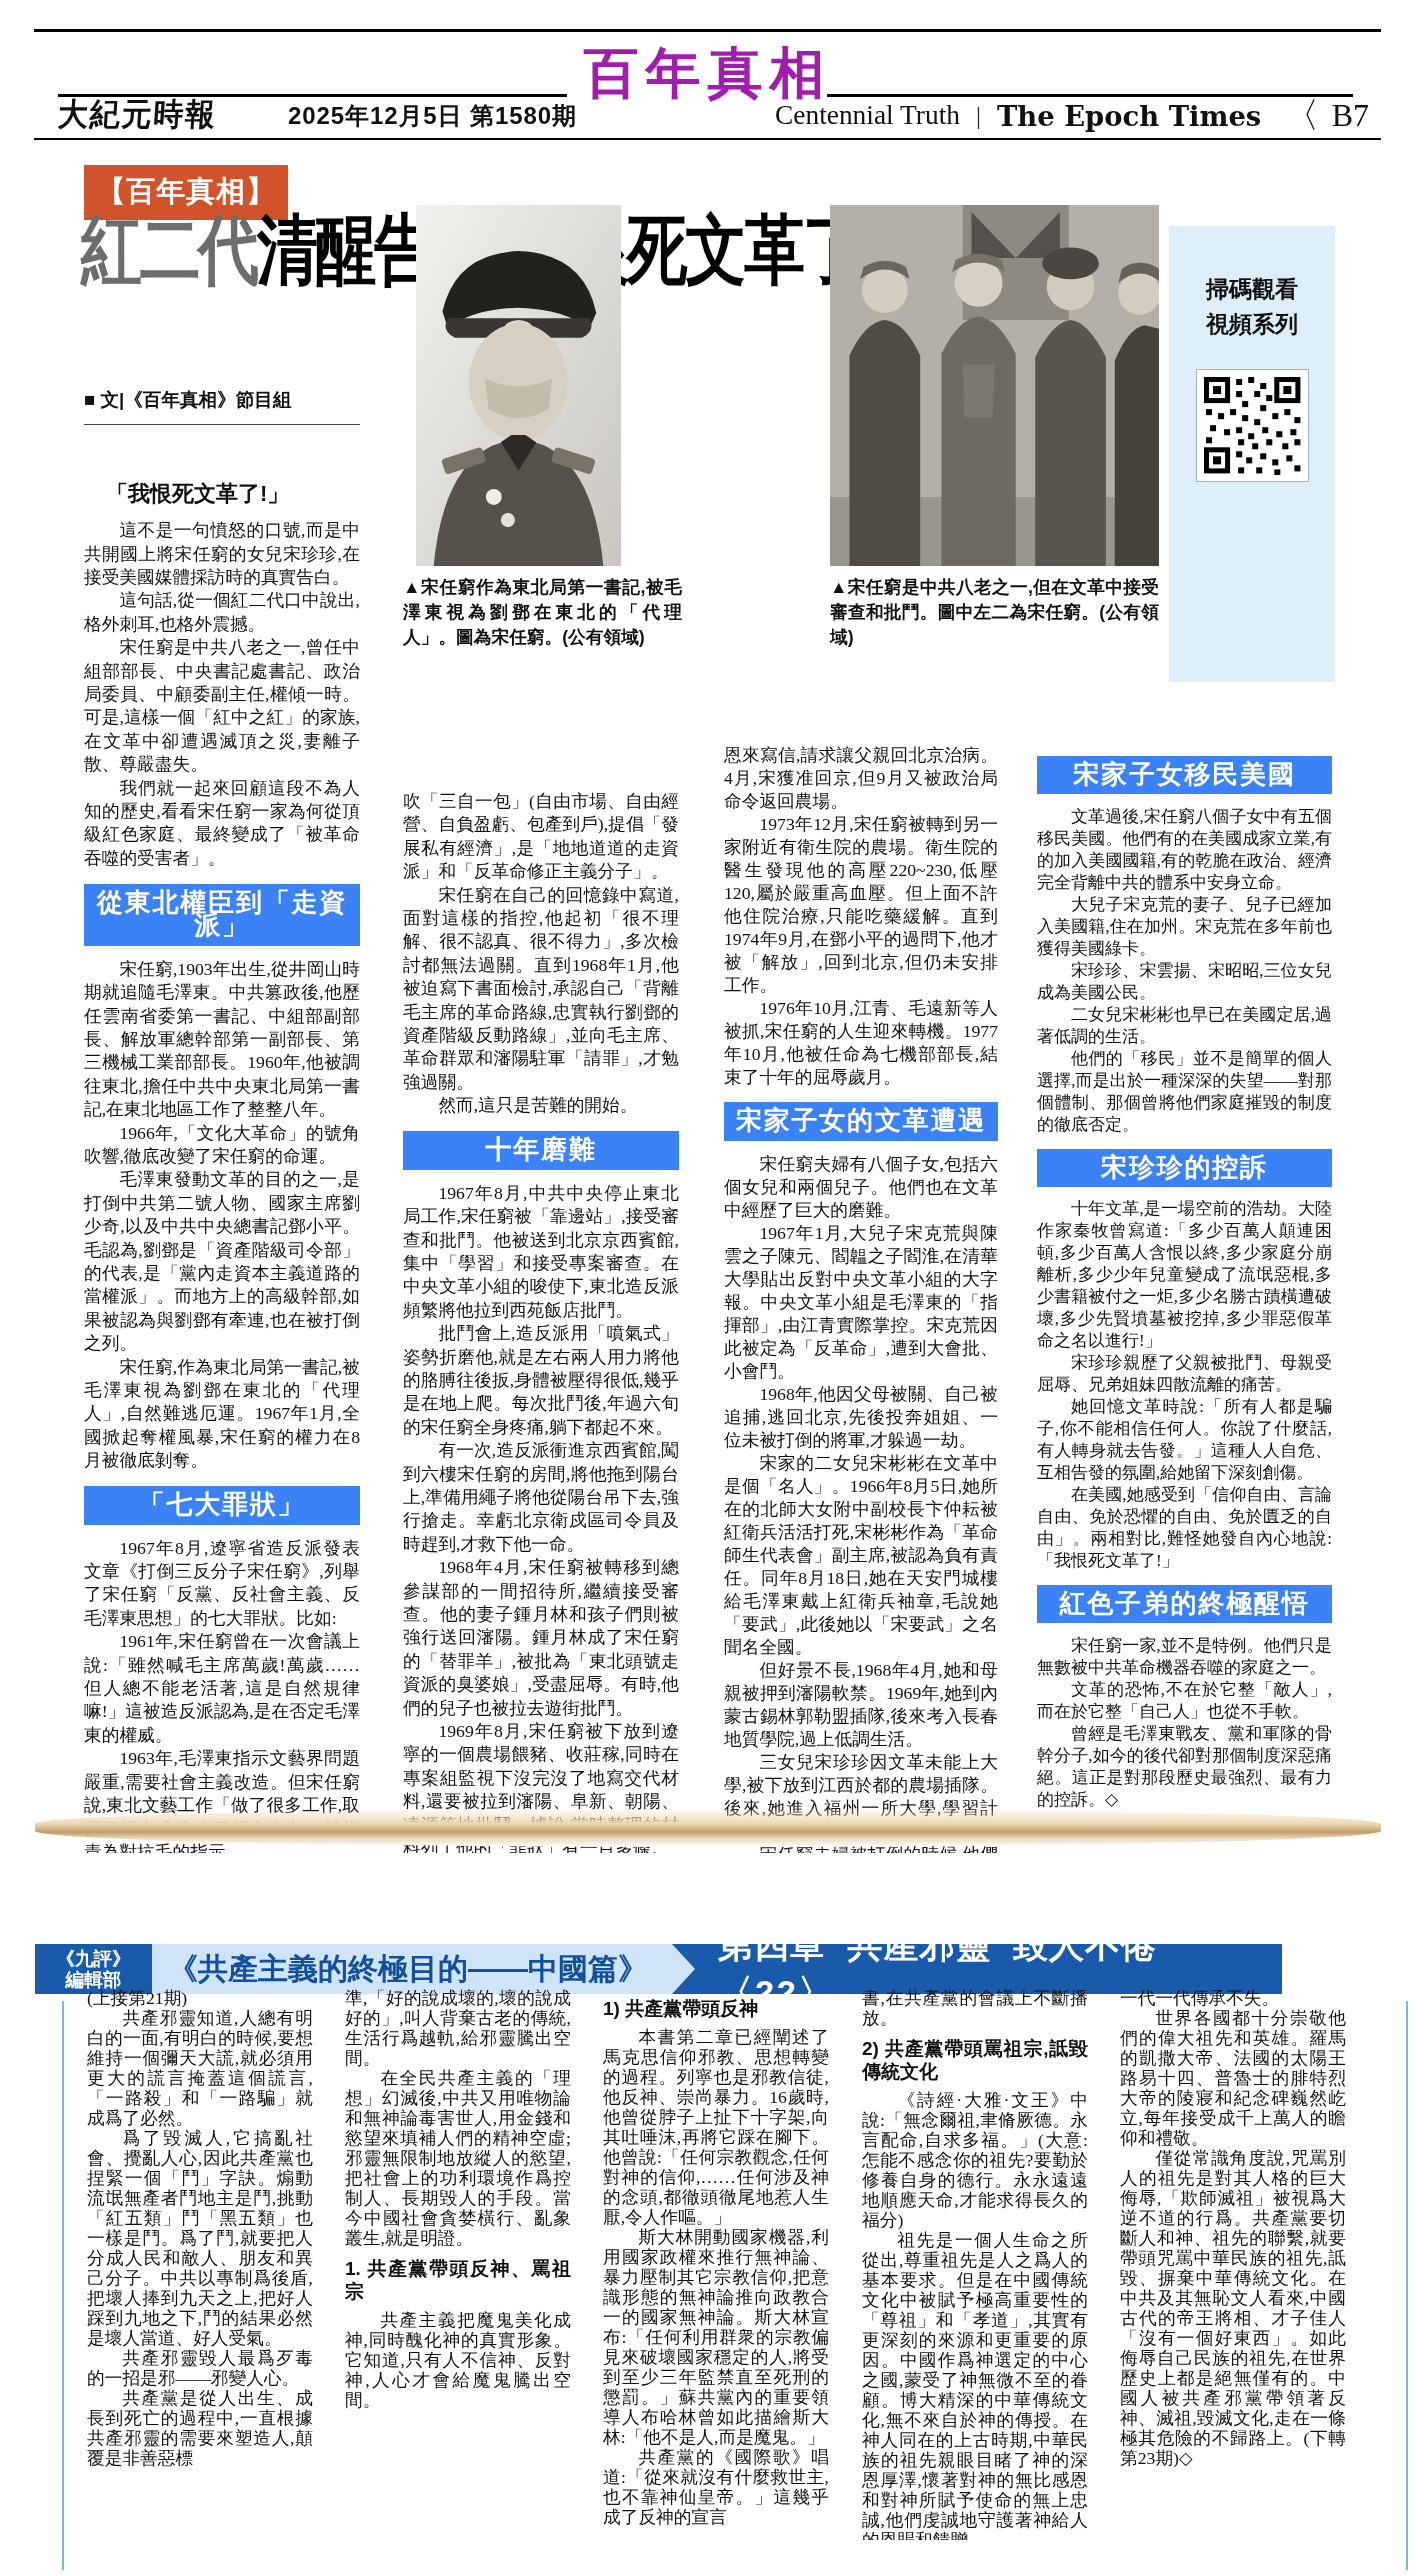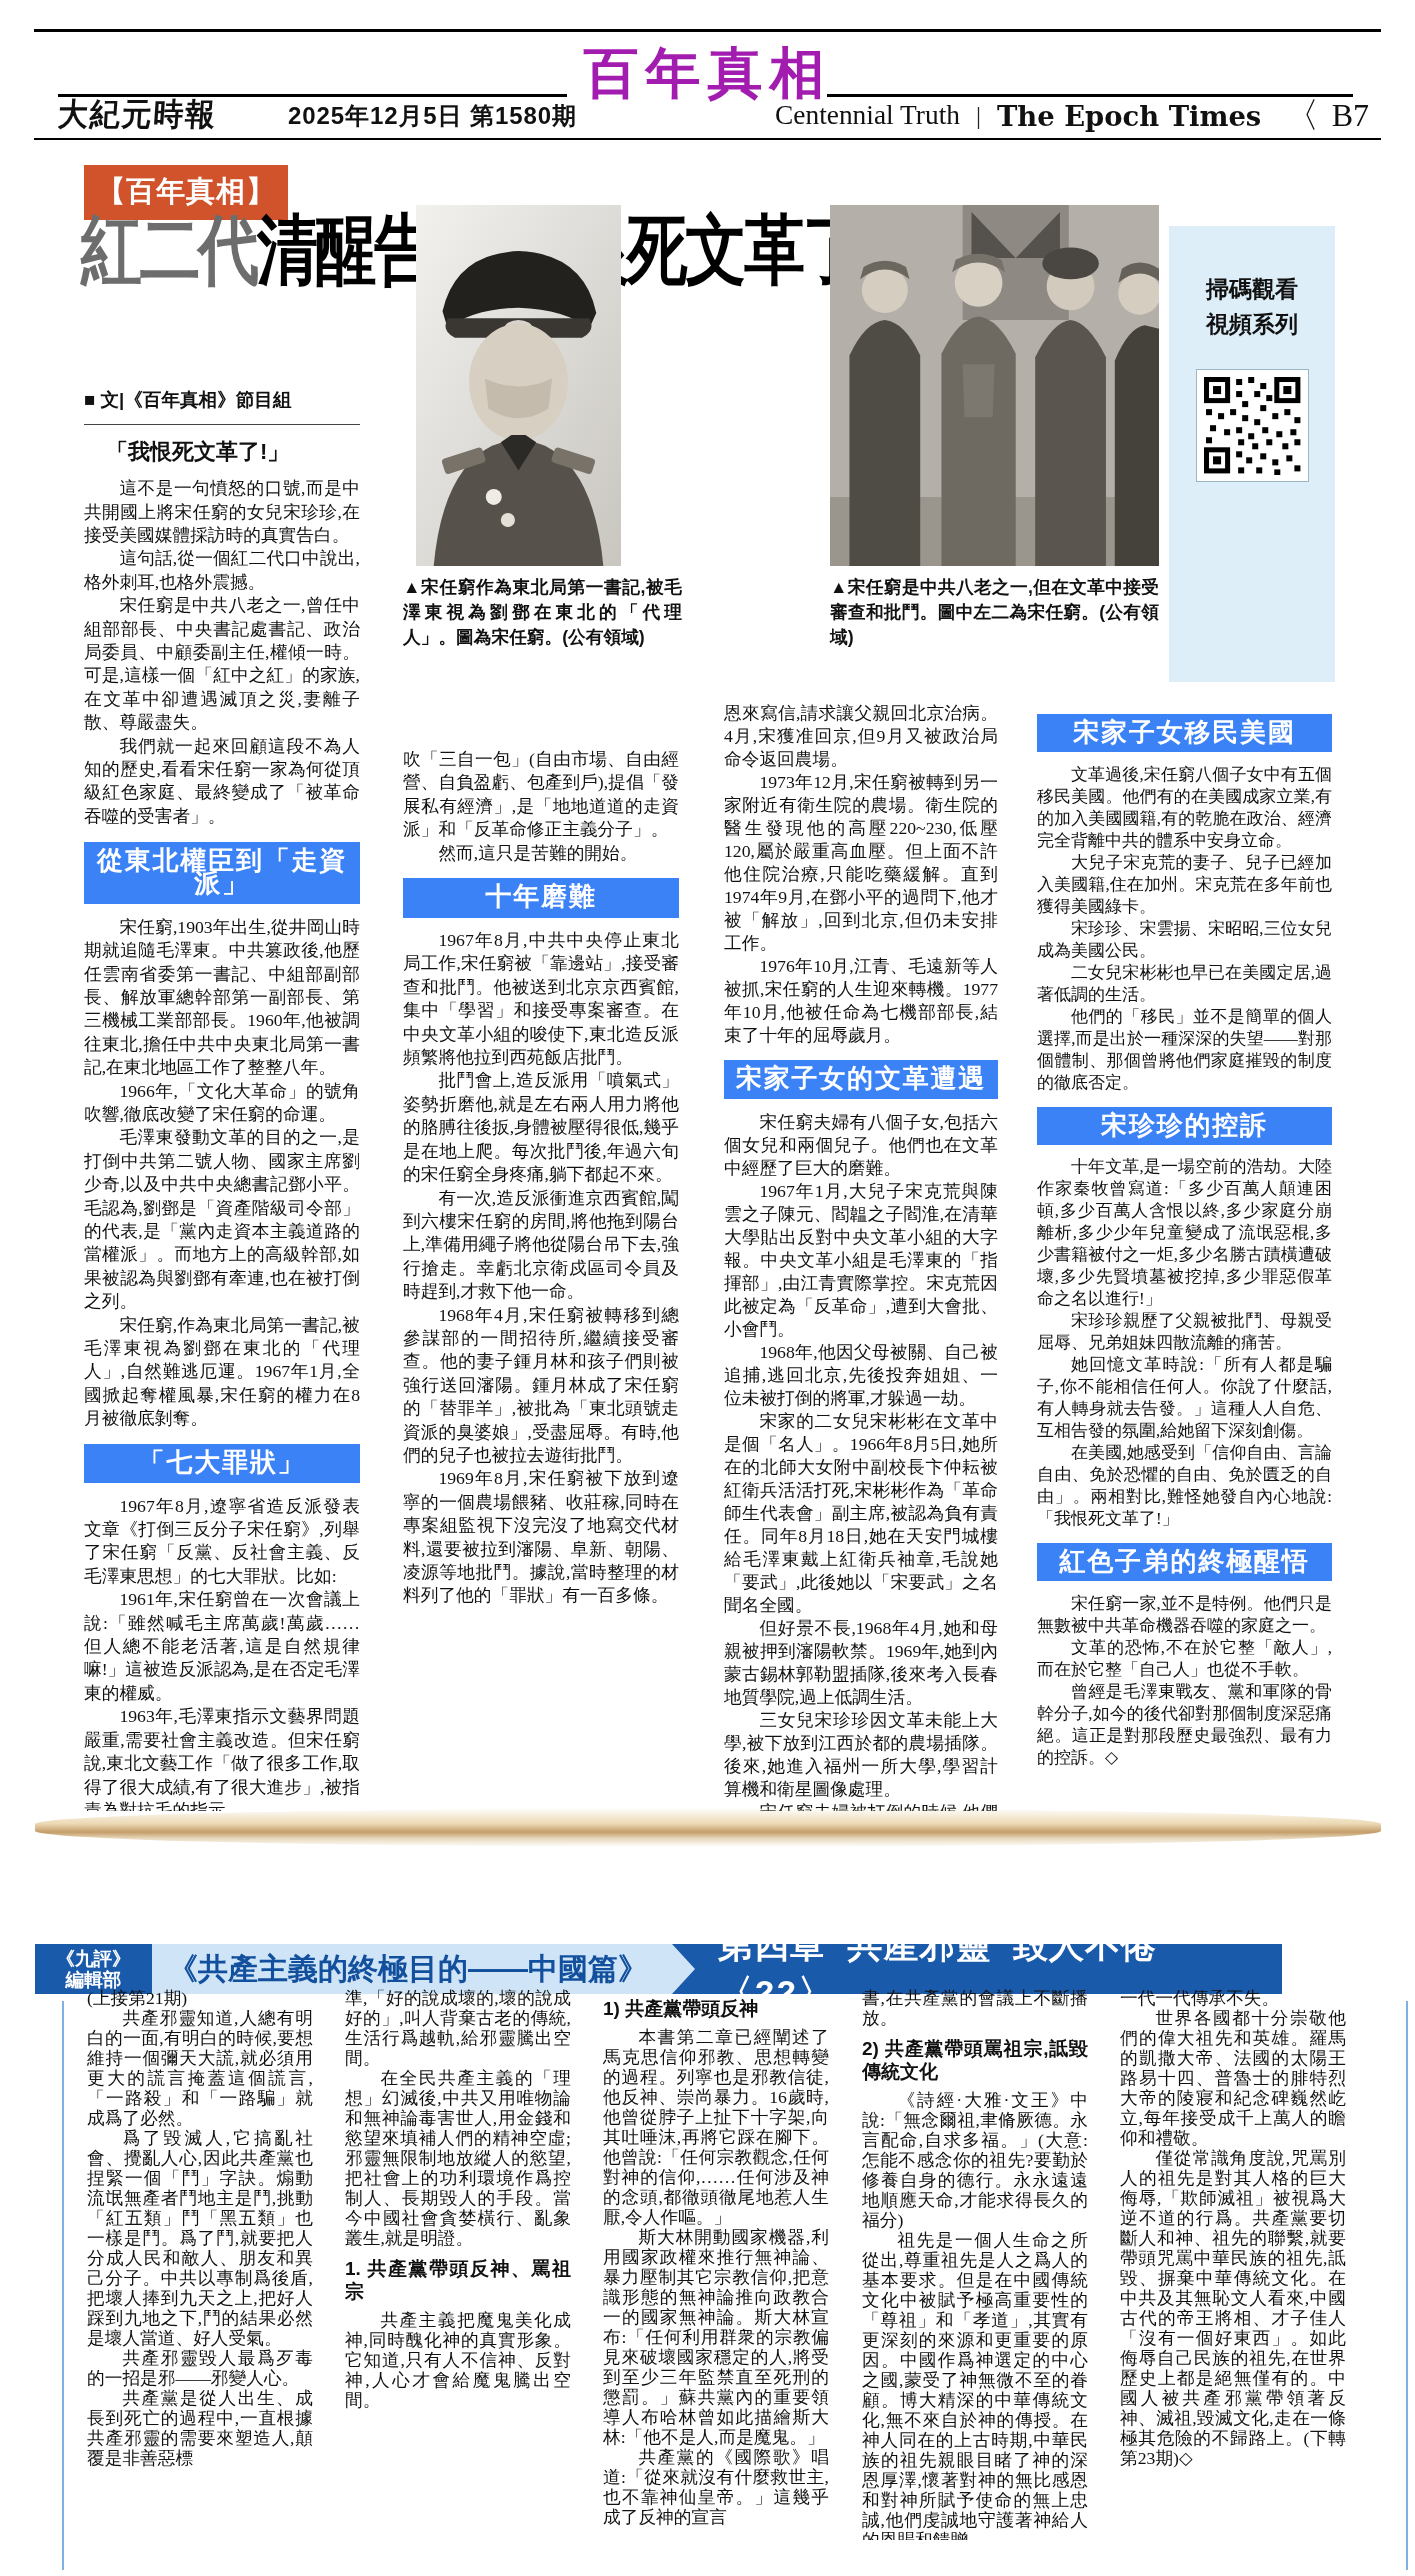--- a/index.html
+++ b/index.html
@@ -36,21 +36,21 @@
             font-family:"Liberation Sans","DejaVu Sans",sans-serif;font-weight:bold;
             font-size:76px;letter-spacing:-2.7px;transform:scaleX(.80);transform-origin:left top;}
   .hl-light{color:#6d6d6d;}
   .hl-dark{color:#000;}
 
   .byline{position:absolute;left:84px;top:387px;width:276px;
           font-family:"Liberation Sans",sans-serif;font-weight:bold;font-size:18.6px;
           padding-bottom:10.6px;border-bottom:1.8px solid #444;}
 
   
-  .acol{position:absolute;text-align:justify;font-size:17.7px;line-height:23.4px;overflow:hidden;}
+  .acol{position:absolute;text-align:justify;font-size:17.7px;line-height:23.4px;overflow:hidden;margin-top:42px;}
   .acol-1{left:84px; top:438px; width:276px;height:1373px;}
   .acol-2{left:403px;top:748px; width:276px;height:1063px;}
   .acol-3{left:724px;top:702px; width:274px;height:1109px;line-height:23px;}
   .acol-4{left:1037px;top:701px;width:295px;height:1113px;font-size:17px;line-height:22px;}
   .b-p{margin:0;text-indent:2em;}
   .b-pn{margin:0;text-indent:0;}
   .b-sub{font-family:"Liberation Sans",sans-serif;font-weight:bold;font-size:22px;
          margin:1.8px 0 14px;text-indent:1em;}
   .b-h{background:#3b82f6;color:#fff;font-family:"Liberation Sans",sans-serif;font-weight:bold;
        font-size:26px;text-align:center;padding:7px 0 8.8px;margin:13.3px 0 11.5px;text-indent:0;
@@ -253,20 +253,21 @@
       <p class="b-p" data-interactable="false">1966年,「文化大革命」的號角吹響,徹底改變了宋任窮的命運。</p>
       <p class="b-p" data-interactable="false">毛澤東發動文革的目的之一,是打倒中共第二號人物、國家主席劉少奇,以及中共中央總書記鄧小平。毛認為,劉鄧是「資產階級司令部」的代表,是「黨內走資本主義道路的當權派」。而地方上的高級幹部,如果被認為與劉鄧有牽連,也在被打倒之列。</p>
       <p class="b-p" data-interactable="false">宋任窮,作為東北局第一書記,被毛澤東視為劉鄧在東北的「代理人」,自然難逃厄運。1967年1月,全國掀起奪權風暴,宋任窮的權力在8月被徹底剝奪。</p>
       <div class="b-h" data-interactable="false">「七大罪狀」</div>
       <p class="b-p" data-interactable="false">1967年8月,遼寧省造反派發表文章《打倒三反分子宋任窮》,列舉了宋任窮「反黨、反社會主義、反毛澤東思想」的七大罪狀。比如:</p>
       <p class="b-p" data-interactable="false">1961年,宋任窮曾在一次會議上說:「雖然喊毛主席萬歲!萬歲……但人總不能老活著,這是自然規律嘛!」這被造反派認為,是在否定毛澤東的權威。</p>
       <p class="b-p" data-interactable="false">1963年,毛澤東指示文藝界問題嚴重,需要社會主義改造。但宋任窮說,東北文藝工作「做了很多工作,取得了很大成績,有了很大進步」,被指責為對抗毛的指示。</p>
     </div>
   <div class="acol acol-2" data-interactable="false">
       <p class="b-pn" data-interactable="false">吹「三自一包」(自由市場、自由經營、自負盈虧、包產到戶),提倡「發展私有經濟」,是「地地道道的走資派」和「反革命修正主義分子」。</p>
+      <p class="b-p" data-interactable="false">宋任窮在自己的回憶錄中寫道,面對這樣的指控,他起初「很不理解、很不認真、很不得力」,多次檢討都無法過關。直到1968年1月,他被迫寫下書面檢討,承認自己「背離毛主席的革命路線,忠實執行劉鄧的資產階級反動路線」,並向毛主席、革命群眾和瀋陽駐軍「請罪」,才勉強過關。</p>
       <p class="b-p" data-interactable="false">然而,這只是苦難的開始。</p>
       <div class="b-h" data-interactable="false">十年磨難</div>
       <p class="b-p" data-interactable="false">1967年8月,中共中央停止東北局工作,宋任窮被「靠邊站」,接受審查和批鬥。他被送到北京京西賓館,集中「學習」和接受專案審查。在中央文革小組的唆使下,東北造反派頻繁將他拉到西苑飯店批鬥。</p>
       <p class="b-p" data-interactable="false">批鬥會上,造反派用「噴氣式」姿勢折磨他,就是左右兩人用力將他的胳膊往後扳,身體被壓得很低,幾乎是在地上爬。每次批鬥後,年過六旬的宋任窮全身疼痛,躺下都起不來。</p>
       <p class="b-p" data-interactable="false">有一次,造反派衝進京西賓館,闖到六樓宋任窮的房間,將他拖到陽台上,準備用繩子將他從陽台吊下去,強行搶走。幸虧北京衛戍區司令員及時趕到,才救下他一命。</p>
       <p class="b-p" data-interactable="false">1968年4月,宋任窮被轉移到總參謀部的一間招待所,繼續接受審查。他的妻子鍾月林和孩子們則被強行送回瀋陽。鍾月林成了宋任窮的「替罪羊」,被批為「東北頭號走資派的臭婆娘」,受盡屈辱。有時,他們的兒子也被拉去遊街批鬥。</p>
       <p class="b-p" data-interactable="false">1969年8月,宋任窮被下放到遼寧的一個農場餵豬、收莊稼,同時在專案組監視下沒完沒了地寫交代材料,還要被拉到瀋陽、阜新、朝陽、凌源等地批鬥。據說,當時整理的材料列了他的「罪狀」有一百多條。</p>
     </div>
   <div class="acol acol-3" data-interactable="false">
       <p class="b-pn" data-interactable="false">恩來寫信,請求讓父親回北京治病。4月,宋獲准回京,但9月又被政治局命令返回農場。</p>

